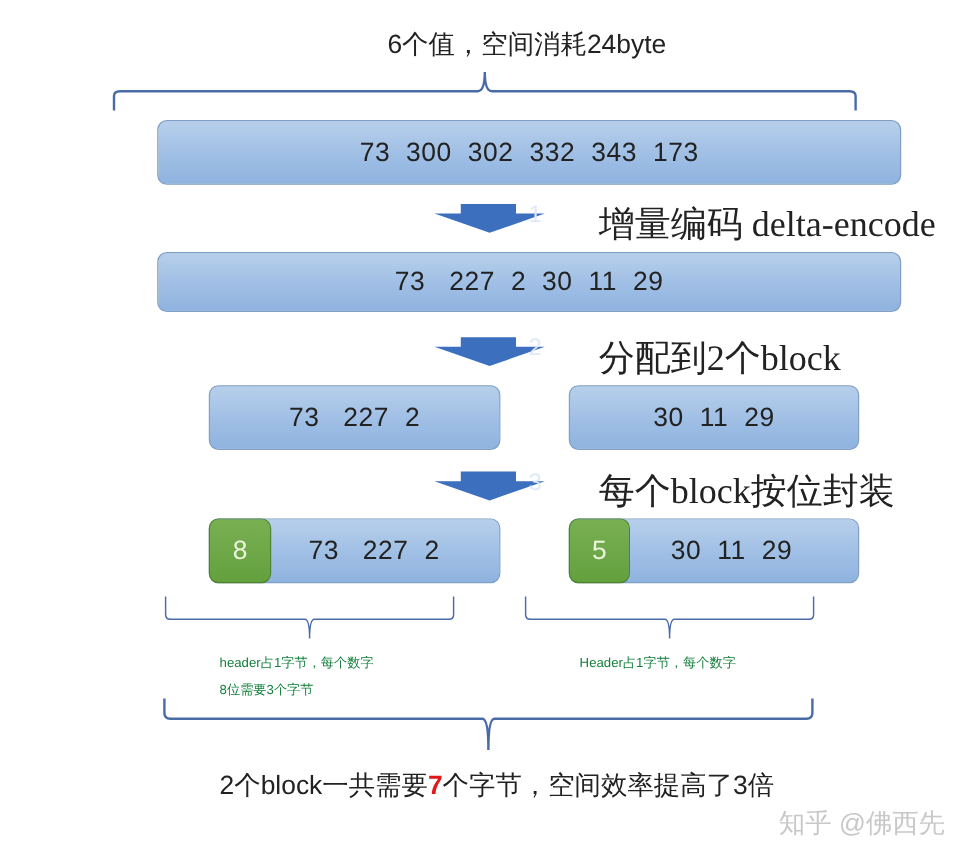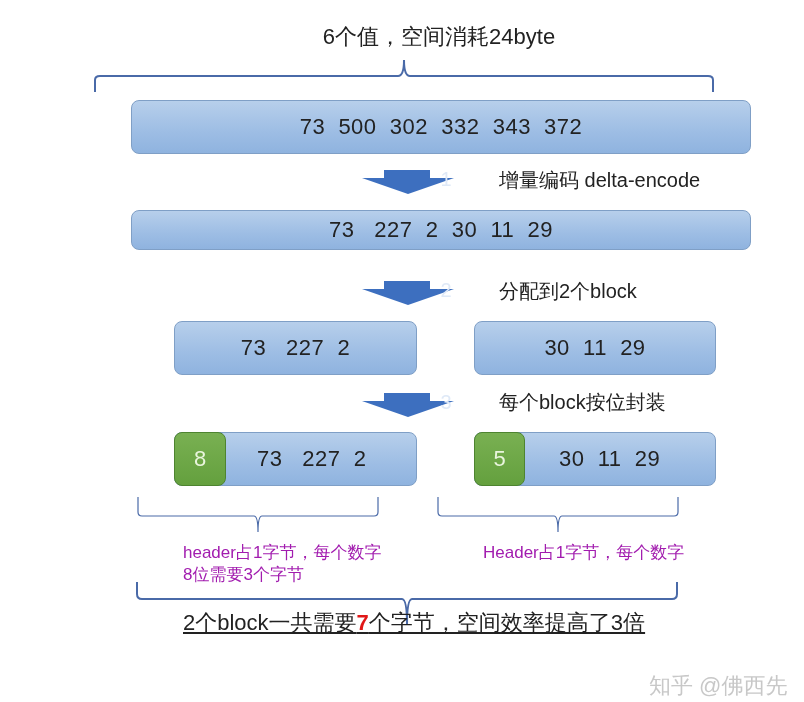--- a/index.html
+++ b/index.html
@@ -7,47 +7,47 @@
          font-family:"Liberation Sans","DejaVu Sans",sans-serif; color:#222; }
   .abs { position:absolute;margin-left:37px; }
   .title { left:0; width:804px; top:22px; text-align:center; font-size:22px; color:#222; }
   .bar { border:1px solid #7f9fc6; border-radius:8px;
          background:linear-gradient(to bottom,#b7cfeb 0%,#9dbde4 60%,#8fb3df 100%);
          box-sizing:border-box; display:flex; align-items:center; justify-content:center;
          font-size:22px; color:#222; letter-spacing:0.5px; }
   .hdr { background:linear-gradient(to bottom,#79b052,#64a03e); border:1px solid #4e8430;
          border-radius:8px; box-sizing:border-box; color:#e9f5dd; font-size:22px;
          display:flex; align-items:center; justify-content:center; }
-  .step-text { font-size:20px; color:#222; }
-  .note { font-size:17px; line-height:22px; color:#a21caf; }
+  .step-text { font-size:30px; color:#222;font-family:Liberation Serif, serif; }
+  .note { font-size:11px; line-height:22px; color:#15803d; }
   .summary { font-size:22px; color:#222; }
   .hl { color:#e01818; font-weight:bold; }
   .watermark { font-size:22px; color:#c8c8c8; }
   svg { position:absolute; overflow:visible; }
 </style>
 </head>
 <body>
 
 <div class="abs title">6个值，空间消耗24byte</div>
 
 <svg style="left:0;top:0;width:804px;height:100px;">
   <path d="M95 92 L95 80 Q95 76 100 76 L398 76 Q404 76 404 60 Q404 76 410 76 L708 76 Q713 76 713 80 L713 92" fill="none" stroke="#4a6aa8" stroke-width="2"></path>
 </svg>
 
 <div class="abs bar" style="left:94px;top:100px;width:620px;height:54px;">
-  <span style="white-space:pre;">73  500  302  332  343  372</span>
+  <span style="white-space:pre;">73  300  302  332  343  173</span>
 </div>
 
 <svg style="left:362px;top:168px;width:92px;height:28px;">
   <polygon points="0,10 22,10 22,2 68,2 68,10 92,10 46,26" fill="#3d6fbf"></polygon>
 </svg>
 <div class="abs" style="left:398px;top:168px;width:22px;text-align:center;color:#dfe9f7;font-size:20px;">1</div>
 <div class="abs step-text" style="left:462px;top:167px;">增量编码 delta-encode</div>
 
-<div class="abs bar" style="left:94px;top:210px;width:620px;height:40px;">
+<div class="abs bar" style="left:94px;top:210px;width:620px;height:50px;">
   <span style="white-space:pre;">73   227  2  30  11  29</span>
 </div>
 
 <svg style="left:362px;top:279px;width:92px;height:28px;">
   <polygon points="0,10 22,10 22,2 68,2 68,10 92,10 46,26" fill="#3d6fbf"></polygon>
 </svg>
 <div class="abs" style="left:398px;top:279px;width:22px;text-align:center;color:#dfe9f7;font-size:20px;">2</div>
 <div class="abs step-text" style="left:462px;top:278px;">分配到2个block</div>
 
 <div class="abs bar" style="left:137px;top:321px;width:243px;height:54px;">
@@ -80,17 +80,17 @@
 </svg>
 
 <div class="abs note" style="left:146px;top:542px;">
   <div>header占1字节，每个数字</div>
   <div>8位需要3个字节</div>
 </div>
 <div class="abs note" style="left:446px;top:542px;">
   <div>Header占1字节，每个数字</div>
 </div>
 
-<div class="abs summary" style="left:146px;top:608px;text-decoration:underline;">
+<div class="abs summary" style="left:146px;top:640px;">
   <span>2个block一共需要</span><span class="hl">7</span><span>个字节，空间效率提高了3倍</span>
 </div>
 
 <div class="abs watermark" style="left:612px;top:671px;">知乎 @佛西先森</div>
 
 </body></html>

